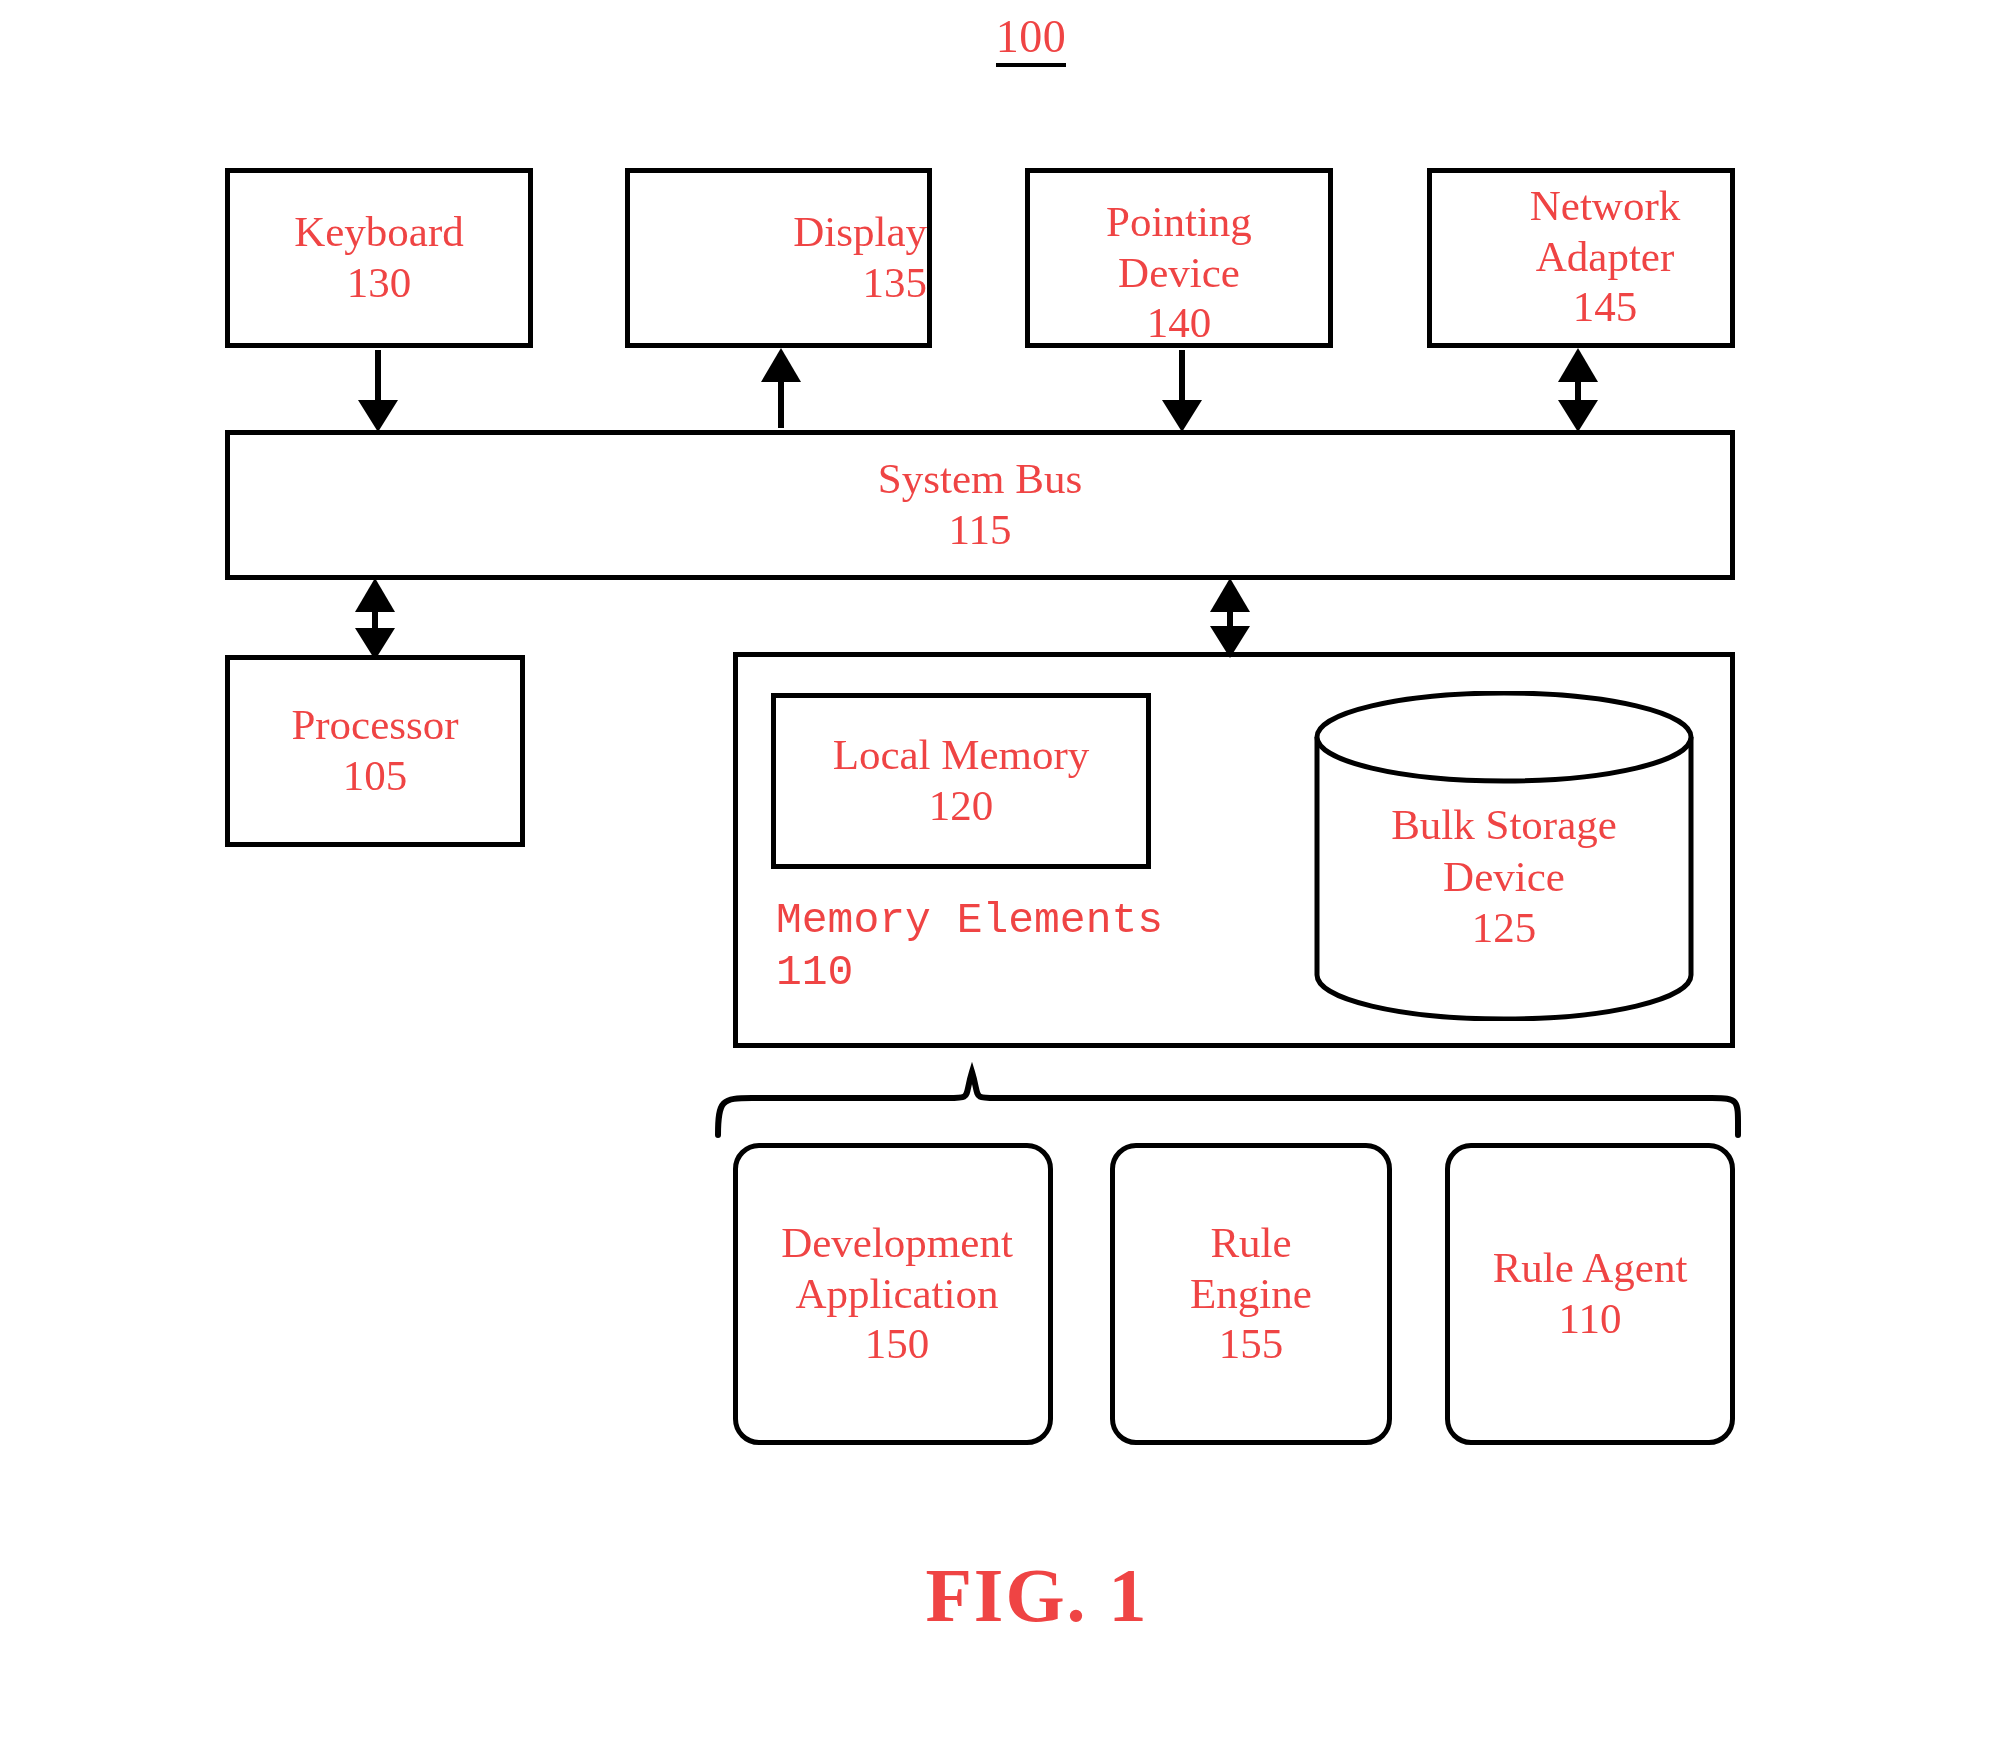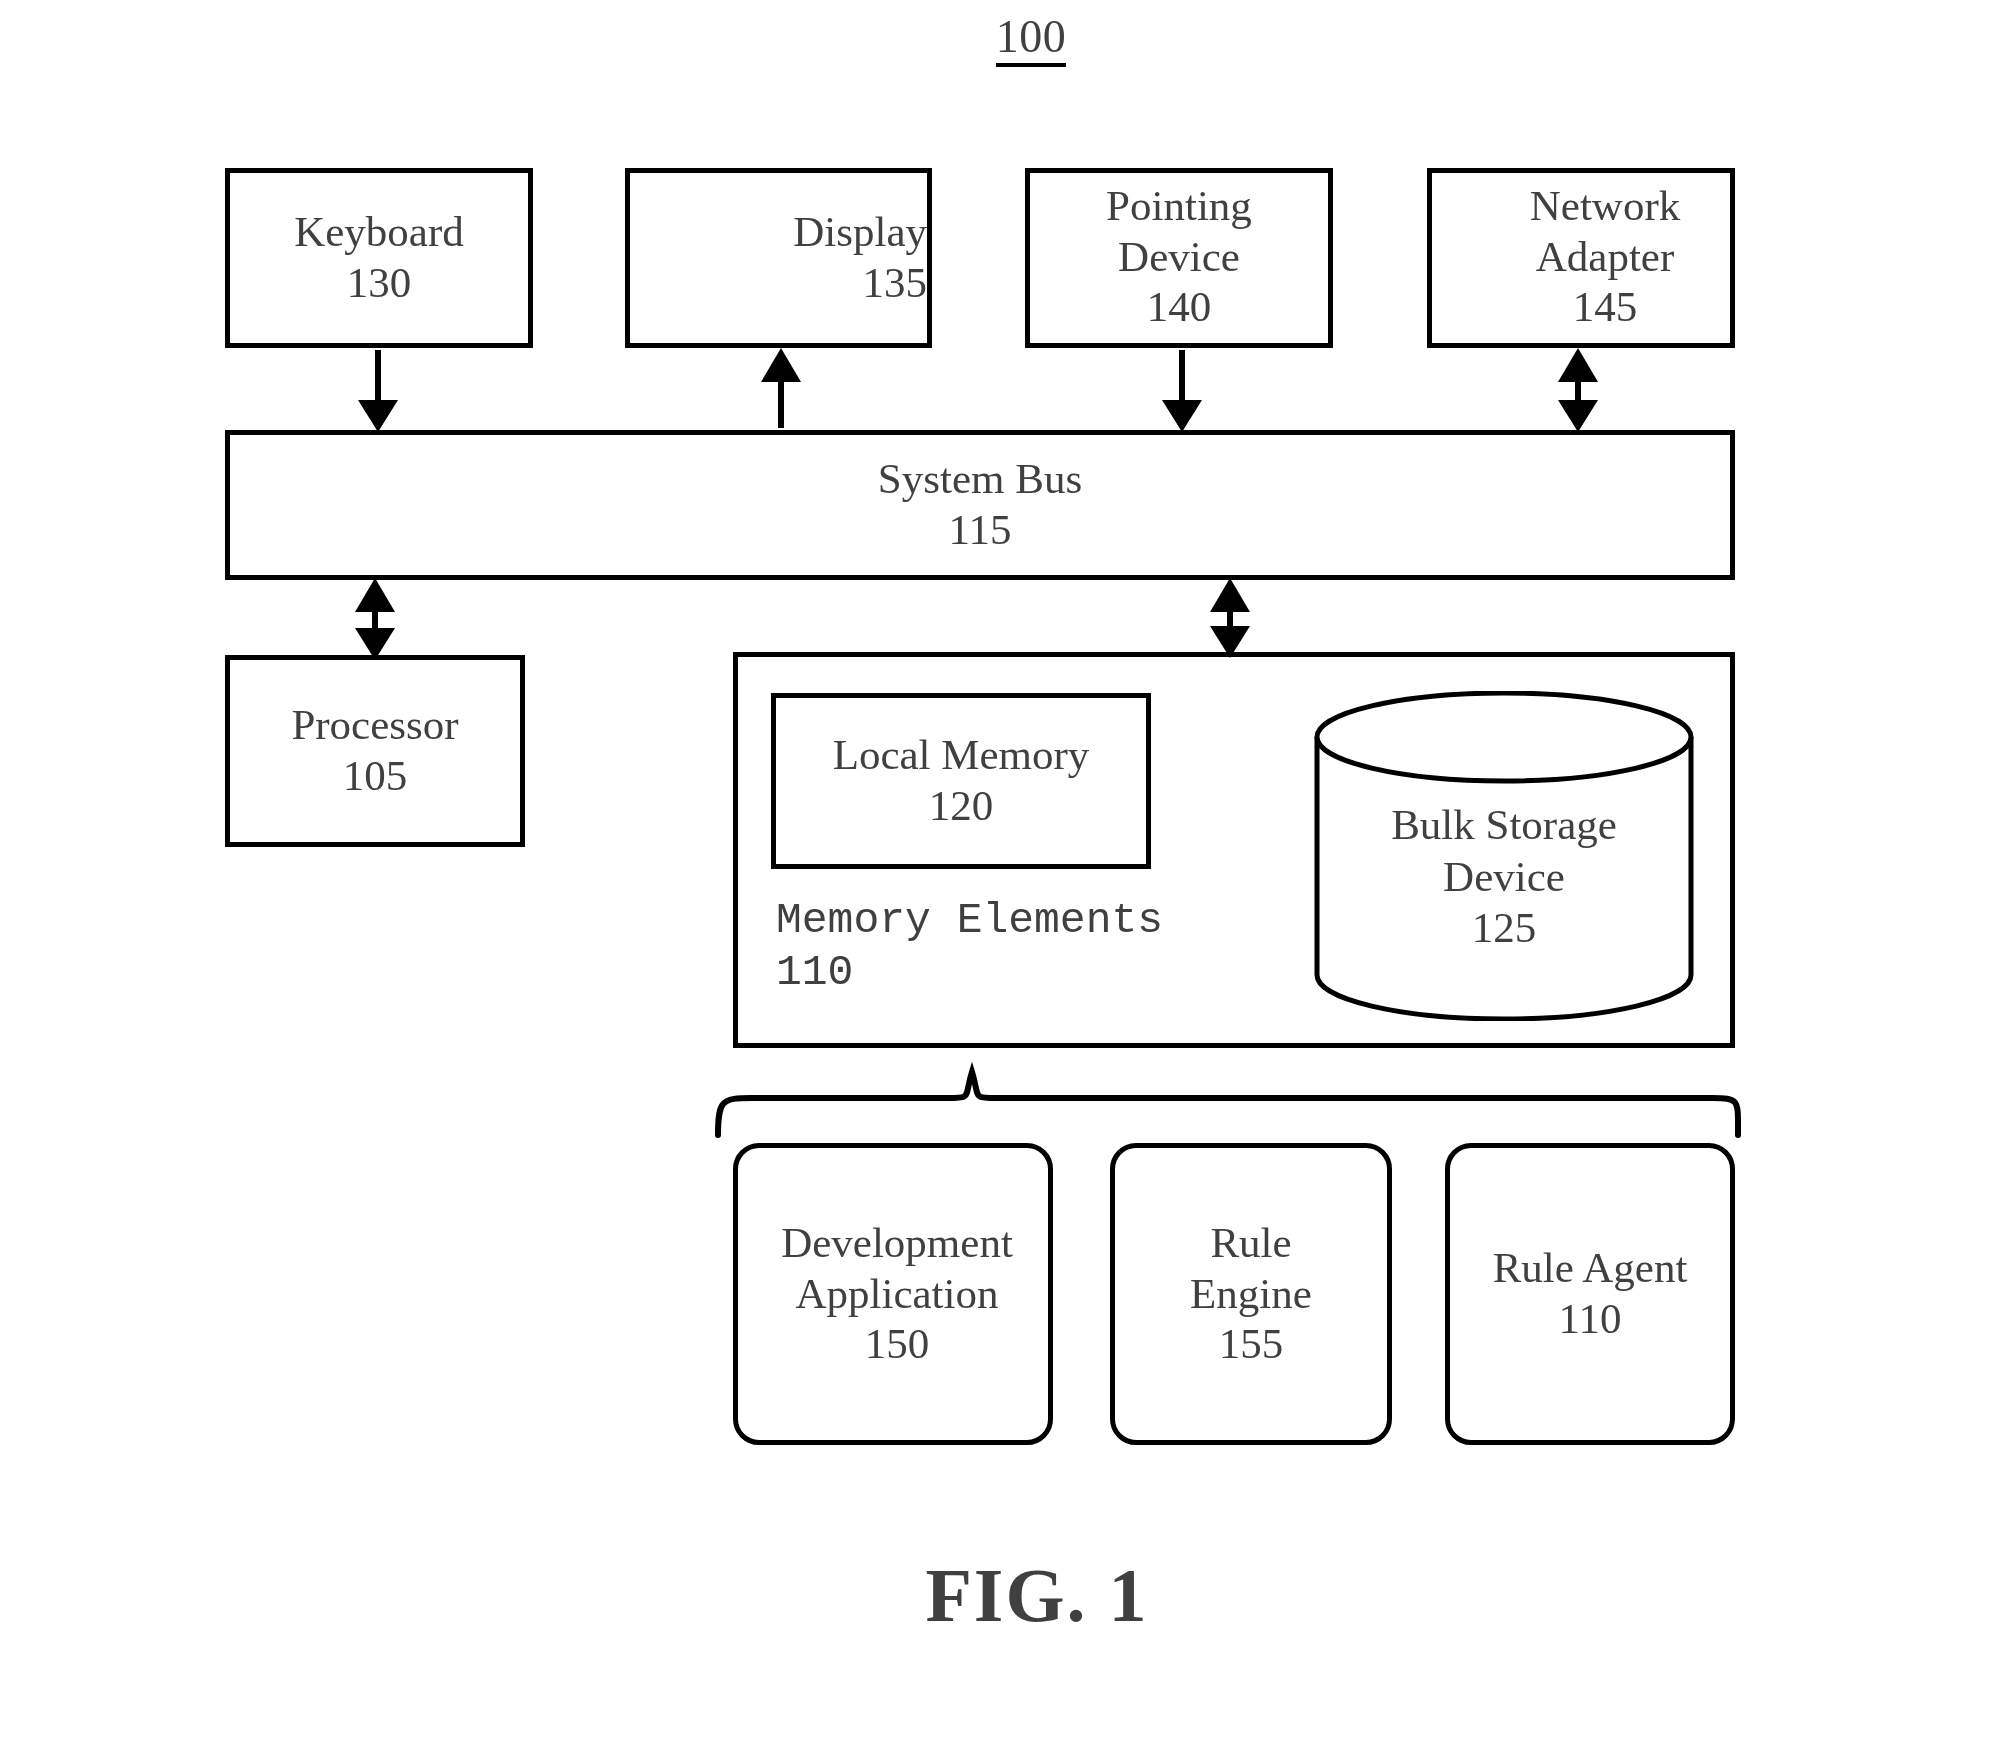--- a/index.html
+++ b/index.html
@@ -6,21 +6,21 @@
     margin: 0;
     padding: 0;
     background: #ffffff;
   }
   #page {
     position: relative;
     width: 2002px;
     height: 1753px;
     background: #ffffff;
     font-family: "Liberation Serif", "DejaVu Serif", serif;
-    color: #404040;
+    color: #ef4444;
     overflow: hidden;
   }
   .fig-num {
     position: absolute;
     left: 0;
     top: 14px;
     width: 2002px;
     text-align: center;
     font-size: 46px;
     line-height: 1;
@@ -111,21 +111,21 @@
   <div class="box" style="left:225px; top:168px; width:308px; height:180px;">
     <span class="ln">Keyboard</span>
     <span class="ln">130</span>
   </div>
 
   <div class="box" style="left:625px; top:168px; width:307px; height:180px;align-items:flex-end;">
     <span class="ln">Display</span>
     <span class="ln">135</span>
   </div>
 
-  <div class="box" style="left:1025px; top:168px; width:308px; height:180px; justify-content:flex-start; padding-top:8px;">
+  <div class="box" style="left:1025px; top:168px; width:308px; height:180px; justify-content:flex-start; padding-top:24px;">
     <span class="ln">Pointing</span>
     <span class="ln">Device</span>
     <span class="ln">140</span>
   </div>
 
   <div class="box" style="left:1427px; top:168px; width:308px; height:180px; justify-content:flex-start; padding-top:8px;padding-left:48px;">
     <span class="ln">Network</span>
     <span class="ln">Adapter</span>
     <span class="ln">145</span>
   </div>

